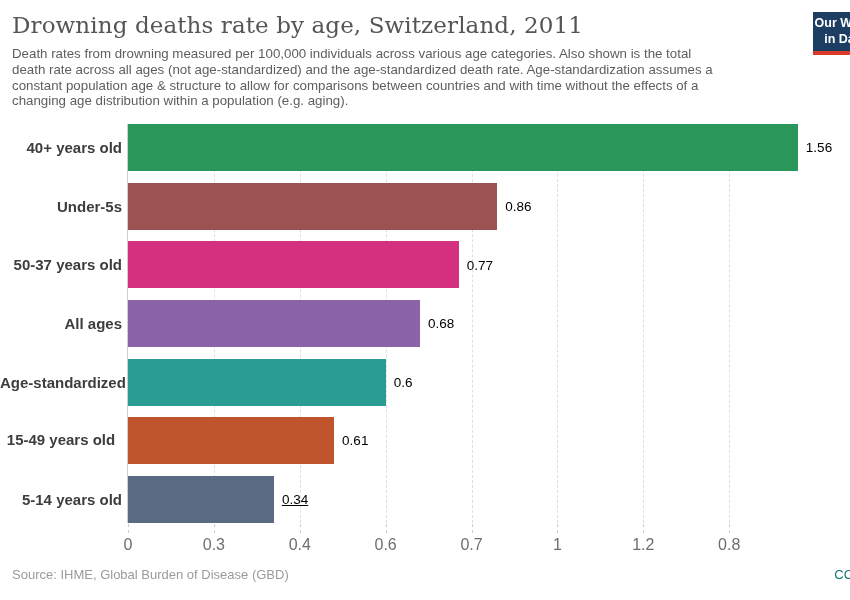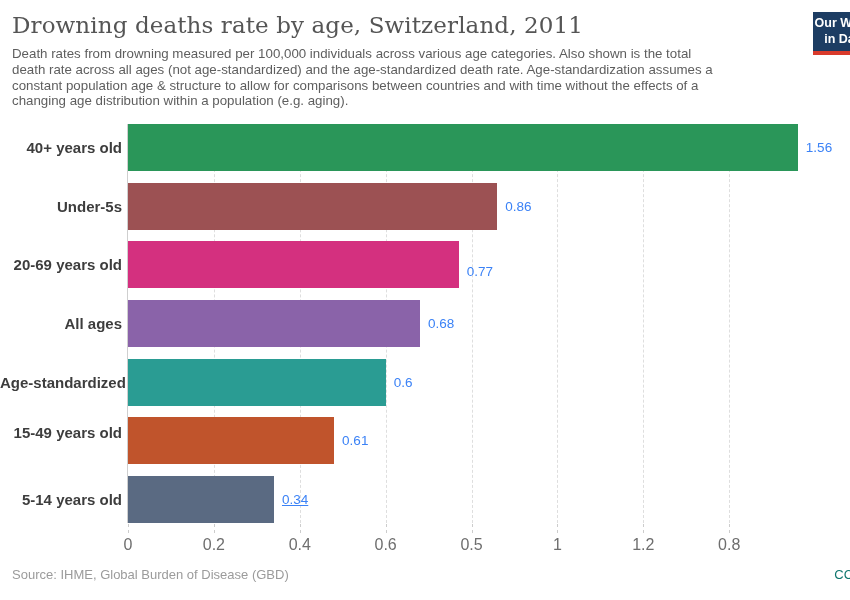--- a/index.html
+++ b/index.html
@@ -81,21 +81,21 @@
   }
   .bar {
     position: absolute;
     height: 47px;
   }
   .value-label {
     position: absolute;
     height: 47px;
     line-height: 47px;
     font-size: 13.5px;
-    color: #3b82f6;
+    color: #000000;
     white-space: nowrap;
   }
   .cat-labels {
     position: absolute;
     left: 0;
     top: 124px;
     width: 122px;
     height: 399px;
   }
   .cat-label {
@@ -152,63 +152,63 @@
   <div class="logo">
     <div>Our World</div>
     <div>in Data</div>
   </div>
 
   <p class="subtitle">Death rates from drowning measured per 100,000 individuals across various age categories. Also shown is the total death rate across all ages (not age-standardized) and the age-standardized death rate. Age-standardization assumes a constant population age &amp; structure to allow for comparisons between countries and with time without the effects of a changing age distribution within a population (e.g. aging).</p>
 
   <div class="cat-labels" id="cat-labels">
       <div class="cat-label" style="top: 0px;">40+ years old</div>
       <div class="cat-label" style="top: 58.67px;">Under-5s</div>
-      <div class="cat-label" style="top: 117.34px;">20-69 years old</div>
+      <div class="cat-label" style="top: 117.34px;">50-37 years old</div>
       <div class="cat-label" style="top: 176.01px;">All ages</div>
       <div class="cat-label" style="top: 234.68px;">Age-standardized</div>
-      <div class="cat-label" style="top: 285px;">15-49 years old</div>
+      <div class="cat-label" style="top: 292px; text-align: center;">15-49 years old</div>
       <div class="cat-label" style="top: 352.02px;">5-14 years old</div>
     </div>
 
   <div class="plot" id="plot">
       <div class="axis-zero"></div>
       <div class="gridline" style="left: 85.88px;"></div>
       <div class="gridline" style="left: 171.76px;"></div>
       <div class="gridline" style="left: 257.64px;"></div>
       <div class="gridline" style="left: 343.52px;"></div>
       <div class="gridline" style="left: 429.4px;"></div>
       <div class="gridline" style="left: 515.28px;"></div>
       <div class="gridline" style="left: 601.16px;"></div>
       <div class="bar" style="top: 0px; left: 0px; width: 669.864px; background: rgb(42, 150, 89);"></div>
       <div class="value-label" style="top: 0px; left: 677.864px;">1.56</div>
       <div class="bar" style="top: 58.67px; left: 0px; width: 369.284px; background: rgb(156, 81, 83);"></div>
       <div class="value-label" style="top: 58.67px; left: 377.284px;">0.86</div>
       <div class="bar" style="top: 117.34px; left: 0px; width: 330.638px; background: rgb(212, 48, 127);"></div>
-      <div class="value-label" style="top: 124px; left: 338.638px; text-align: right;">0.77</div>
+      <div class="value-label" style="top: 118px; left: 338.638px; text-align: right;">0.77</div>
       <div class="bar" style="top: 176.01px; left: 0px; width: 291.992px; background: rgb(138, 99, 169);"></div>
       <div class="value-label" style="top: 176.01px; left: 299.992px;">0.68</div>
       <div class="bar" style="top: 234.68px; left: 0px; width: 257.64px; background: rgb(42, 156, 147);"></div>
       <div class="value-label" style="top: 234.68px; left: 265.64px;">0.6</div>
       <div class="bar" style="top: 293.35px; left: 0px; width: 206.112px; background: rgb(192, 84, 44);"></div>
       <div class="value-label" style="top: 293.35px; left: 214.112px;">0.61</div>
       <div class="bar" style="top: 352.02px; left: 0px; width: 145.996px; background: rgb(90, 106, 130);"></div>
       <div class="value-label" style="top: 352.02px; left: 153.996px; text-decoration: underline;">0.34</div>
     </div>
 
   <div id="x-axis">
       <div class="tick-mark" style="left: 128px;"></div>
       <div class="tick-label" style="left: 98px;">0</div>
       <div class="tick-mark" style="left: 213.88px;"></div>
-      <div class="tick-label" style="left: 183.88px;">0.2</div>
+      <div class="tick-label" style="left: 183.88px;">0.3</div>
       <div class="tick-mark" style="left: 299.76px;"></div>
       <div class="tick-label" style="left: 269.76px; text-align: center;">0.4</div>
       <div class="tick-mark" style="left: 385.64px;"></div>
       <div class="tick-label" style="left: 355.64px;">0.6</div>
       <div class="tick-mark" style="left: 471.52px;"></div>
-      <div class="tick-label" style="left: 441.52px;">0.5</div>
+      <div class="tick-label" style="left: 441.52px;">0.7</div>
       <div class="tick-mark" style="left: 557.4px;"></div>
       <div class="tick-label" style="left: 527.4px;">1</div>
       <div class="tick-mark" style="left: 643.28px;"></div>
       <div class="tick-label" style="left: 613.28px;">1.2</div>
       <div class="tick-mark" style="left: 729.16px;"></div>
       <div class="tick-label" style="left: 699.16px;">0.8</div>
     </div>
 
   <div class="footer">
     <span>Source: IHME, Global Burden of Disease (GBD)</span>

